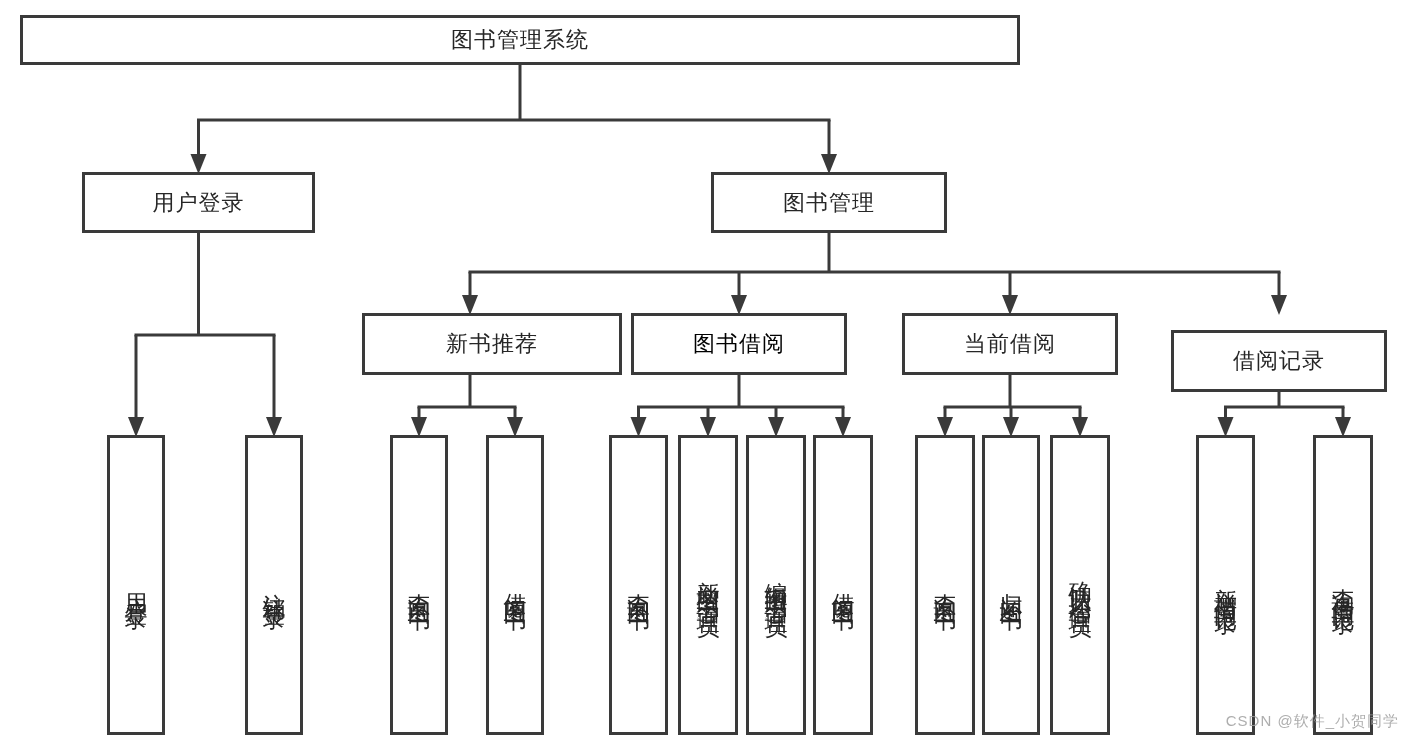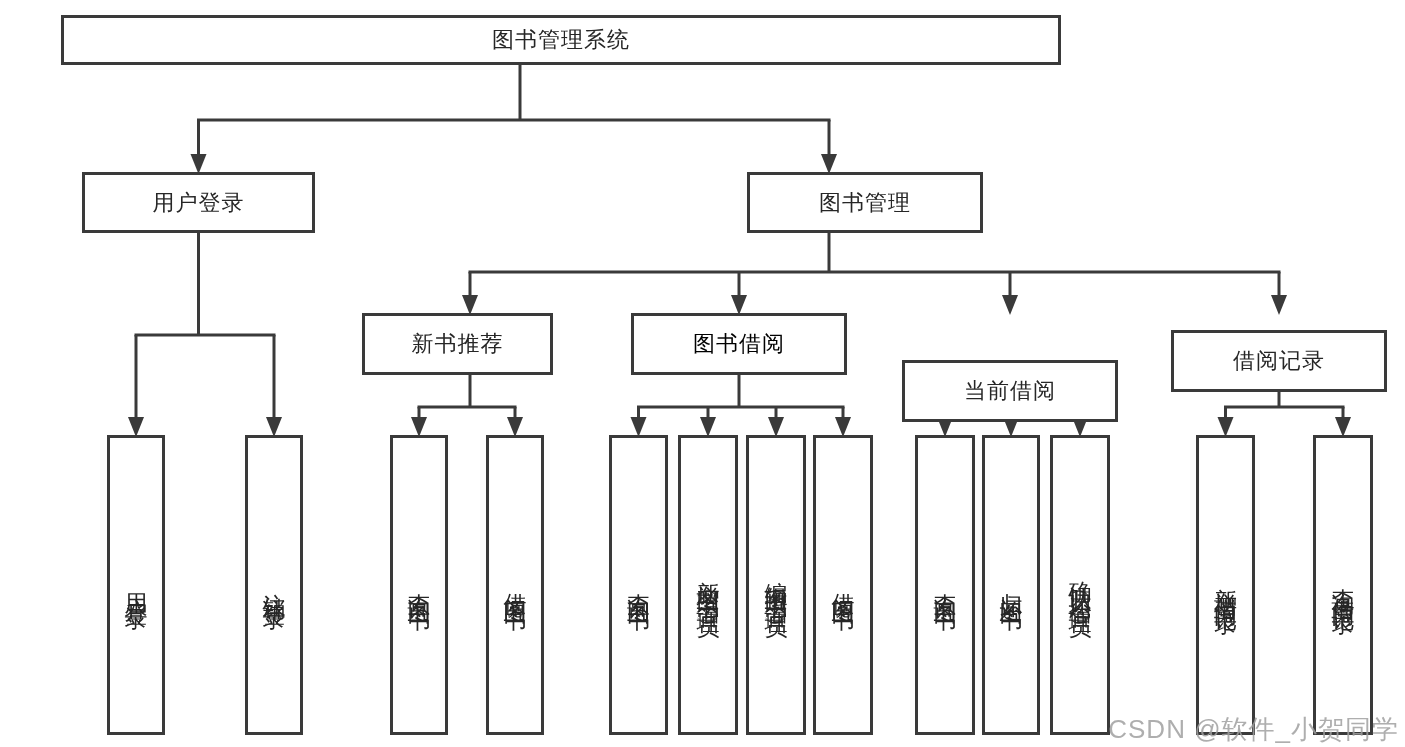--- a/index.html
+++ b/index.html
@@ -41,21 +41,21 @@
     writing-mode: vertical-rl;
     font-size: 23px;
     letter-spacing: 5px;
     line-height: 1;
     white-space: nowrap;
   }
   .watermark {
     position: absolute;
     top: 712px;
     right: 6px;
-    font-size: 26px;
+    font-size: 15px;
     color: #a0a0a0;
     letter-spacing: 1px;
     white-space: nowrap;
     opacity: 0.85;
   }
 </style>
 </head>
 <body>
 
 <div class="canvas">
@@ -107,36 +107,36 @@
       <line x1="1080" y1="407" x2="1080" y2="419" stroke="#3a3a3a" stroke-width="3"></line>
       <polygon points="1072,417 1088,417 1080,437" fill="#3a3a3a"></polygon>
       <line x1="1279" y1="373" x2="1279" y2="407" stroke="#3a3a3a" stroke-width="3"></line>
       <line x1="1224" y1="407" x2="1344.5" y2="407" stroke="#3a3a3a" stroke-width="3"></line>
       <line x1="1225.5" y1="407" x2="1225.5" y2="419" stroke="#3a3a3a" stroke-width="3"></line>
       <polygon points="1217.5,417 1233.5,417 1225.5,437" fill="#3a3a3a"></polygon>
       <line x1="1343" y1="407" x2="1343" y2="419" stroke="#3a3a3a" stroke-width="3"></line>
       <polygon points="1335,417 1351,417 1343,437" fill="#3a3a3a"></polygon>
     </svg>
   <div id="nodes-layer">
-      <div class="node" style="left: 20px; top: 15px; width: 1000px; height: 50px; border-color: rgb(58, 58, 58); background: rgb(255, 255, 255); margin-left: 41px;">
+      <div class="node" style="left: 20px; top: 15px; width: 1000px; height: 50px; border-color: rgb(58, 58, 58); background: rgb(255, 255, 255);">
         <span class="lbl-h" style="color: rgb(38, 38, 38);">图书管理系统</span>
       </div>
       <div class="node" style="left: 82px; top: 172px; width: 233px; height: 61px; border-color: rgb(58, 58, 58); background: rgb(255, 255, 255);">
         <span class="lbl-h" style="color: rgb(38, 38, 38);">用户登录</span>
       </div>
-      <div class="node" style="left: 711px; top: 172px; width: 236px; height: 61px; border-color: rgb(58, 58, 58); background: rgb(255, 255, 255); margin-left: 36px;">
+      <div class="node" style="left: 711px; top: 172px; width: 236px; height: 61px; border-color: rgb(58, 58, 58); background: rgb(255, 255, 255);">
         <span class="lbl-h" style="color: rgb(38, 38, 38);">图书管理</span>
       </div>
-      <div class="node" style="left: 362px; top: 313px; width: 191px; height: 62px; border-color: rgb(58, 58, 58); background: rgb(255, 255, 255);">
+      <div class="node" style="left: 362px; top: 313px; width: 260px; height: 62px; border-color: rgb(58, 58, 58); background: rgb(255, 255, 255);">
         <span class="lbl-h" style="color: rgb(38, 38, 38);">新书推荐</span>
       </div>
       <div class="node" style="left: 631px; top: 313px; width: 216px; height: 62px; border-color: rgb(58, 58, 58); background: rgb(255, 255, 255);">
         <span class="lbl-h" style="color: #000000;">图书借阅</span>
       </div>
-      <div class="node" style="left: 902px; top: 313px; width: 216px; height: 62px; border-color: rgb(58, 58, 58); background: rgb(255, 255, 255); margin-top: 47px;">
+      <div class="node" style="left: 902px; top: 313px; width: 216px; height: 62px; border-color: rgb(58, 58, 58); background: rgb(255, 255, 255);">
         <span class="lbl-h" style="color: rgb(38, 38, 38);">当前借阅</span>
       </div>
       <div class="node" style="left: 1171px; top: 330px; width: 216px; height: 62px; border-color: rgb(58, 58, 58); background: rgb(255, 255, 255);">
         <span class="lbl-h" style="color: rgb(38, 38, 38);">借阅记录</span>
       </div>
       <div class="node" style="left: 107px; top: 435px; width: 58px; height: 300px; border-color: rgb(58, 58, 58); background: rgb(255, 255, 255);">
         <span class="lbl-v" style="color: rgb(38, 38, 38);">用户登录</span>
       </div>
       <div class="node" style="left: 245px; top: 435px; width: 58px; height: 300px; border-color: rgb(58, 58, 58); background: rgb(255, 255, 255);">
         <span class="lbl-v" style="color: rgb(38, 38, 38);">注销登录</span>

